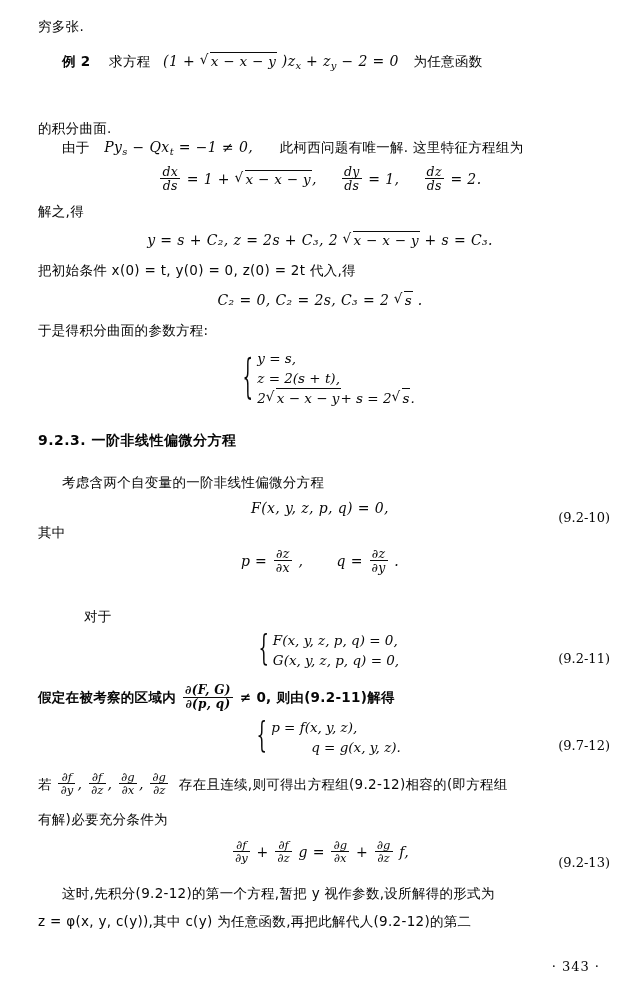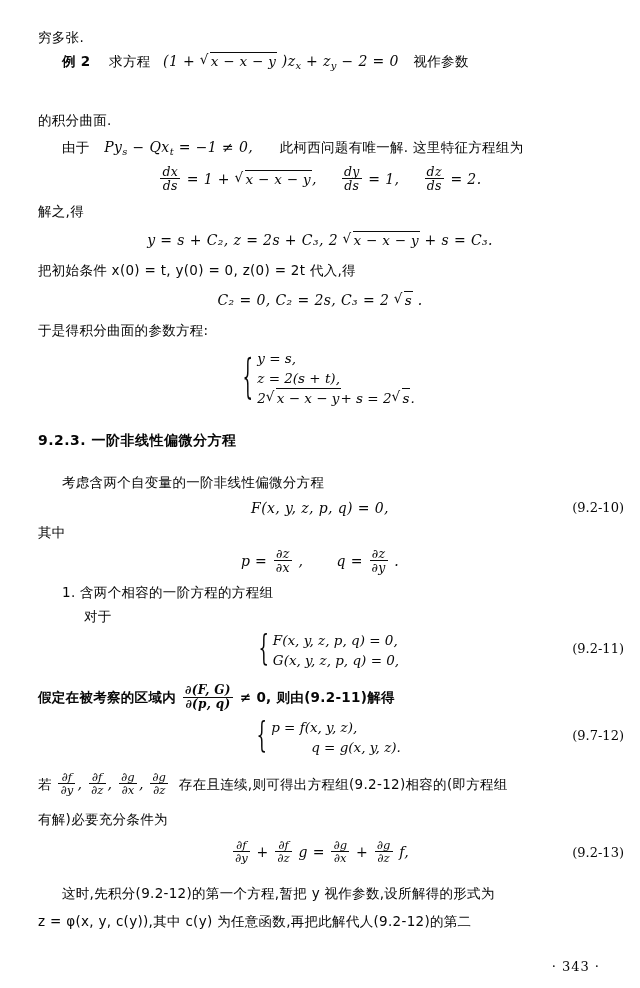--- a/index.html
+++ b/index.html
@@ -33,23 +33,24 @@
   .cn { font-family: "DejaVu Sans", sans-serif; font-size: 13.5px; }
   .math {
     font-family: "DejaVu Serif", serif;
     font-style: italic;
     font-size: 14px;
     letter-spacing: 0.4px;
   }
   .center { text-align: center; width: 100%; left: 0; }
   .eqno {
     position: absolute;
-    right: 16px;
+    right: 30px;
     font-family: "DejaVu Serif", serif;
     font-size: 13px;
+    margin-top: 10px;
   }
   .heading {
     font-family: "DejaVu Sans", sans-serif;
     font-size: 14px;
     font-weight: bold;
     letter-spacing: 0.5px;
   }
   .bold { font-weight: bold; }
   .frac {
     display: inline-block;
@@ -116,35 +117,35 @@
     font-size: 13px;
     letter-spacing: 1px;
   }
   .m0 { left: 38px; }
 </style>
 </head>
 <body>
 
 <div class="page">
 
-  <div class="line cn m0" style="top:18px;margin-top:11px;">穷多张.</div>
+  <div class="line cn m0" style="top:18px;">穷多张.</div>
 
   <div class="line" style="top:52px; left:62px;">
     <span class="cn bold">例 2</span>
     <span class="cn" style="margin-left:14px;">求方程</span>
     <span class="math" style="margin-left:8px;">(1 +</span>
     <span class="sqrt" style="font-size:13.5px;"><span class="rad">x − x − y</span></span>
     <span class="math">)z</span><span class="math" style="font-size:10px; position:relative; top:3px;">x</span>
     <span class="math">+ z</span><span class="math" style="font-size:10px; position:relative; top:3px;">y</span>
     <span class="math">− 2 = 0</span>
-    <span class="cn" style="margin-left:10px;">视作参数</span>
-  </div>
-
-
-  <div class="line cn m0" style="top:112px;">的积分曲面.</div>
+    <span class="cn" style="margin-left:10px;">为任意函数</span>
+  </div>
+
+
+  <div class="line cn m0" style="top:120px;">的积分曲面.</div>
 
   <div class="line" style="top:139px; left:62px;">
     <span class="cn">由于</span>
     <span class="math" style="margin-left:10px;">Py</span><span class="math" style="font-size:10px; position:relative; top:3px;">s</span>
     <span class="math">− Qx</span><span class="math" style="font-size:10px; position:relative; top:3px;">t</span>
     <span class="math">= −1 ≠ 0,</span>
     <span class="cn" style="margin-left:22px;">此柯西问题有唯一解. 这里特征方程组为</span>
   </div>
 
   <div class="line center" style="top:166px;">
@@ -201,21 +202,20 @@
   <div class="line center" style="top:548px;">
     <span class="math">p =</span>
     <span class="frac"><span class="num">∂z</span><span class="den">∂x</span></span>
     <span class="math">,</span>
     <span style="display:inline-block; width:24px;"></span>
     <span class="math">q =</span>
     <span class="frac"><span class="num">∂z</span><span class="den">∂y</span></span>
     <span class="math">.</span>
   </div>
 
-  <div class="line cn" style="top:584px; left:62px;">1. 含两个相容的一阶方程的方程组</div>
 
   <div class="line cn" style="top:608px; left:84px;">对于</div>
 
   <div class="sys-wrap" style="top:631px;">
     <span class="brace">
       <span style="display:block;">F(x, y, z, p, q) = 0,</span>
       <span style="display:block;">G(x, y, z, p, q) = 0,</span>
     </span>
   </div>
   <div class="eqno" style="top:641px;">(9.2-11)</div>

